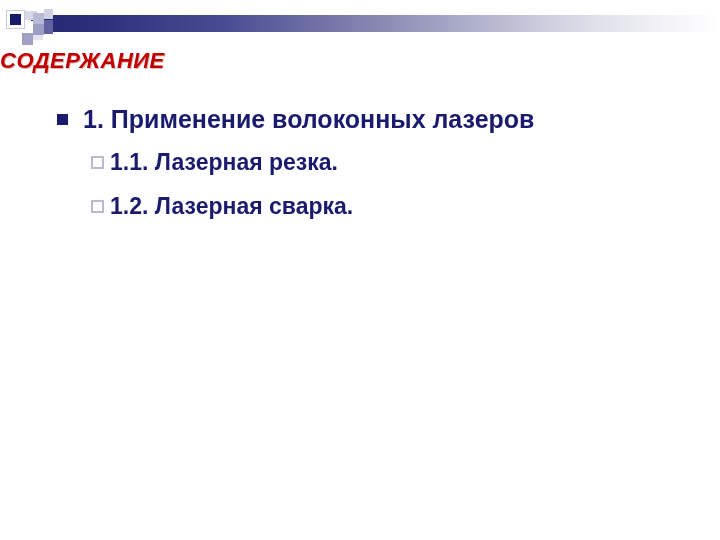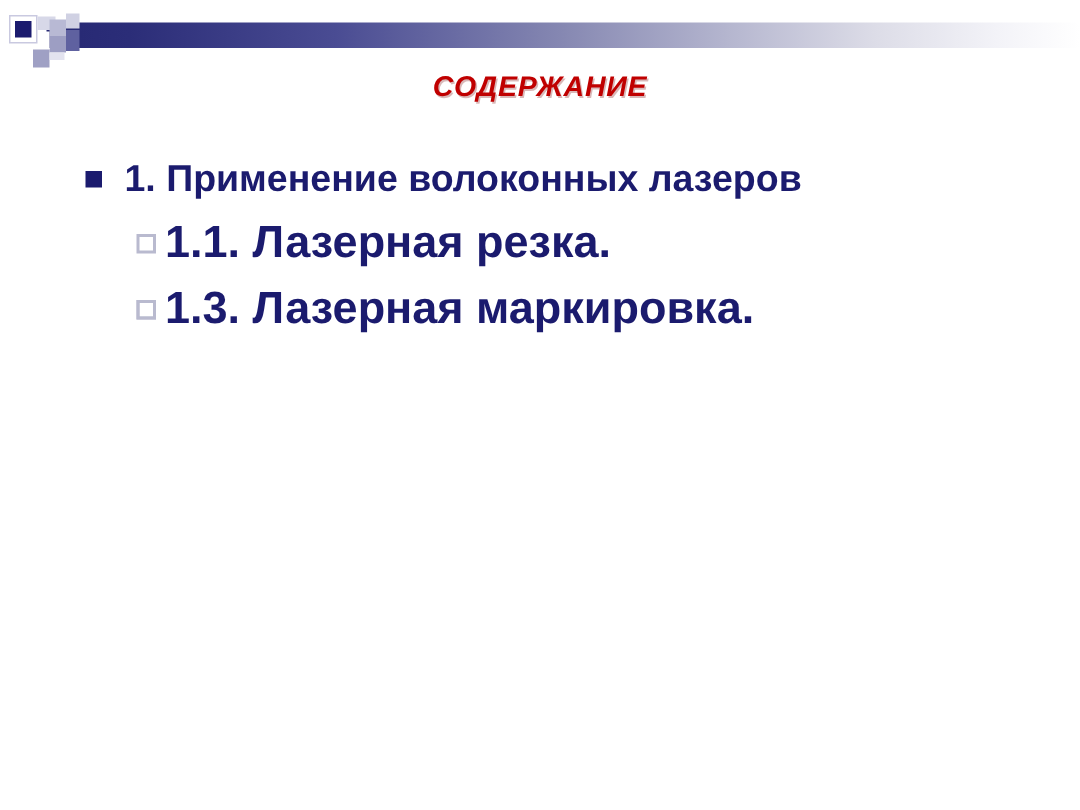--- a/index.html
+++ b/index.html
@@ -120,22 +120,21 @@
     height: 5px;
     background: #e3e3ef;
   }
 
   
   .slide-title {
     position: absolute;
     left: 0;
     top: 48px;
     width: 720px;
-    text-align: center;
-    font-size: 19px;
+    font-size: 22px;
     font-weight: bold;
     font-style: italic;
     color: #c00000;
     letter-spacing: 0.5px;
     text-shadow: 1px 1px 0 rgba(120,0,0,0.28);
   }
 
   
   .body-list {
     position: absolute;
@@ -158,21 +157,21 @@
     left: 57px;
     top: 14px;
     width: 11px;
     height: 11px;
     background: #1b1b6e;
   }
   .lvl2 {
     position: relative;
     padding-left: 110px;
     padding-right: 18px;
-    font-size: 30px;
+    font-size: 23px;
     font-weight: bold;
     color: #1b1b6e;
     line-height: 44px;
   }
   .lvl2 .bullet-hollow {
     position: absolute;
     left: 91px;
     top: 16px;
     width: 13px;
     height: 13px;
@@ -212,23 +211,20 @@
       <span class="line2">1. Применение волоконных лазеров</span>
     </div>
 
     <div class="lvl2">
       <span class="bullet-hollow"></span>
       <span>1.1. Лазерная резка.</span>
     </div>
 
     <div class="lvl2">
       <span class="bullet-hollow"></span>
+      <span>1.2. Лазерная сварка.</span>
     </div>
 
-    <div class="lvl2">
-      <span class="bullet-hollow"></span>
-      <span>1.3. Лазерная маркировка.</span>
-    </div>
 
 
 
   </div>
 </div>
 
 </body></html>

